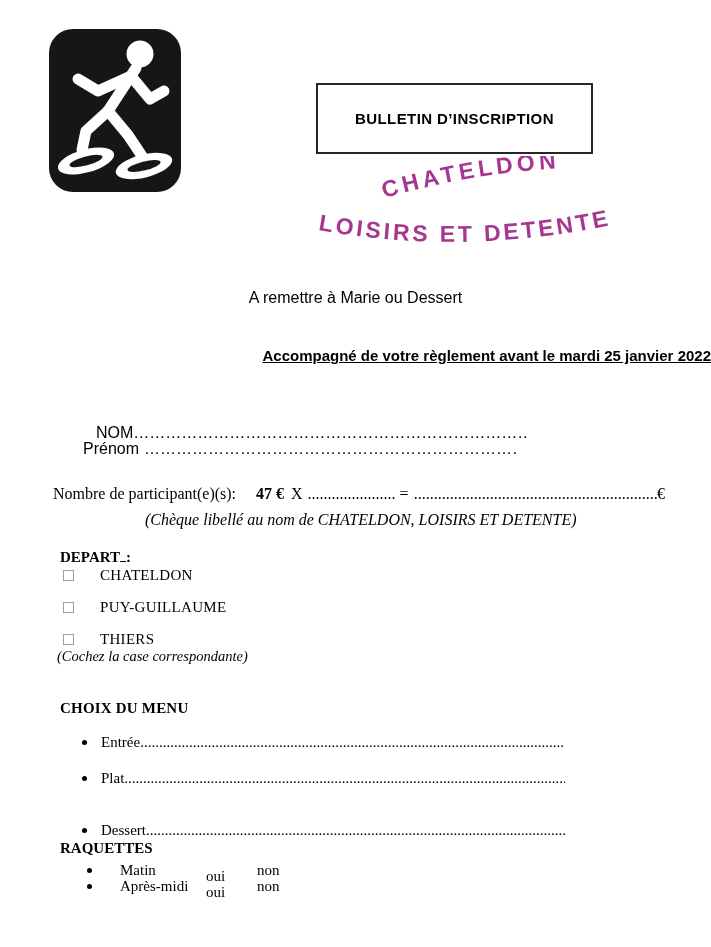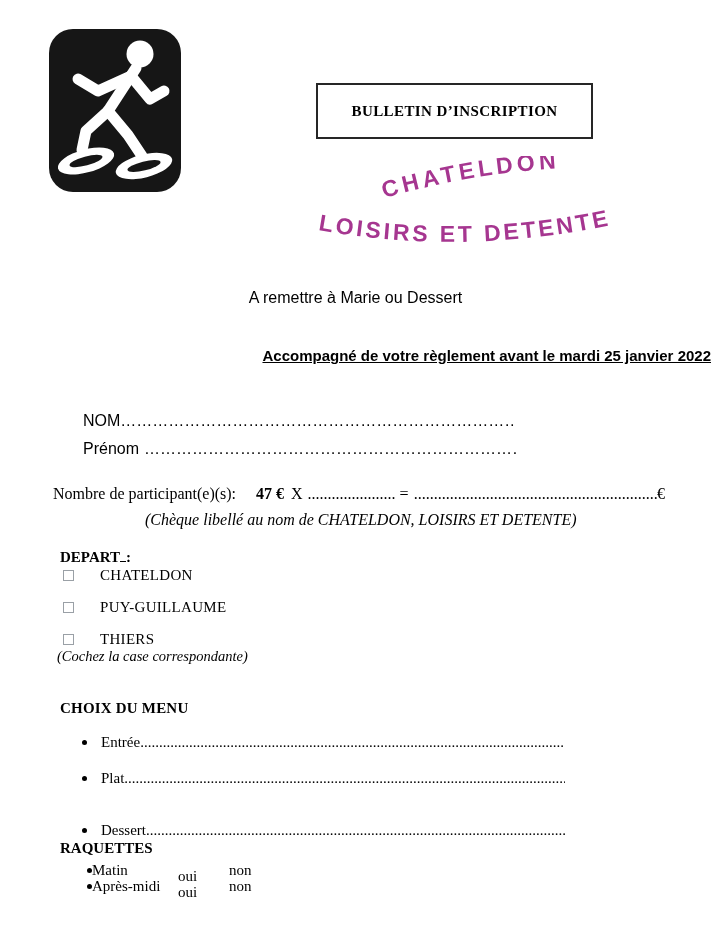--- a/index.html
+++ b/index.html
@@ -8,39 +8,39 @@
     color:#000; font-family:"Liberation Sans", sans-serif; overflow:hidden;
   }
   .abs { position:absolute; }
   .serif { font-family:"Liberation Serif", serif; }
 
   
   .pictogram { left:48px; top:28px; width:134px; height:165px; }
 
   
   .bulletin-box {
-    left:316px; top:83px; width:277px; height:56px;
+    left:316px; top:83px; width:277px; height:71px;
     border:2px solid #262626; box-sizing:border-box;
-    display:flex; align-items:center; justify-content:center;font-family:Liberation Serif, serif;
+    display:flex; align-items:center; justify-content:center;
   }
   .bulletin-box span { font-weight:700; font-size:15px; letter-spacing:.4px; }
 
   
   .wordart { left:314px; top:156px; width:344px; height:97px; }
   .wordart text { font-family:"Liberation Sans", sans-serif; font-weight:700; }
   .wa1 { font-size:23px; letter-spacing:4px; }
   .wa2 { font-size:23px; letter-spacing:3px; }
 
   .remit-line { top:289px; left:0; right:0; text-align:center; font-size:16px; }
   .deadline-line { top:347px; left:0; right:0; text-align:right; font-size:15px; font-weight:700; text-decoration:underline; }
 
   
   .id-row { left:83px; display:flex; font-size:16px; white-space:nowrap; overflow:hidden; }
   .id-row .dots { flex:1; overflow:hidden; white-space:nowrap; }
-  .row-nom { top:412px; width:431px; }
+  .row-nom { top:424px; width:431px;margin-left:13px; }
   .row-prenom { top:440px; width:435px; }
   .row-prenom .lbl { padding-right:5px; }
 
   
   .participants { left:53px; top:485px; width:612px; font-size:16px; display:flex; align-items:baseline; white-space:nowrap; }
   .participants .price { font-weight:700; margin-left:20px; }
   .participants .mult { margin-left:7px; }
   .participants .d1 { width:88px; overflow:hidden; margin-left:5px; }
   .participants .eq { margin-left:4px; }
   .participants .d2 { flex:1; overflow:hidden; margin-left:5px; }
@@ -60,21 +60,21 @@
   .menu-row { left:82px; width:483px; display:flex; align-items:flex-start; font-size:15px; overflow:hidden; }
   .menu-1 { top:734px; } .menu-2 { top:770px; } .menu-3 { top:812px;margin-top:10px; }
   .bullet { width:5px; height:5px; border-radius:50%; background:#000; align-self:center; flex:none; }
   .menu-row .m-label { margin-left:14px; }
   .menu-row .m-dots { flex:1; overflow:hidden; white-space:nowrap; }
 
   
   .raq-title { left:60px; top:840px; font-size:15px; font-weight:700;text-align:center; }
   .raq-row { left:87px; display:flex; align-items:center; font-size:15px; }
   .raq-1 { top:856px; } .raq-2 { top:872px; }
-  .raq-row .r-label { margin-left:0; width:86px; }
+  .raq-row .r-label { margin-left:28px; width:86px; }
   .raq-row .r-oui { width:51px;margin-top:12px; }
 </style>
 </head>
 <body>
 
 <div class="page">
 
   <svg class="abs pictogram" viewBox="0 0 134 165" aria-hidden="true">
     <rect x="1" y="1" width="132" height="163" rx="24" fill="#161616"></rect>
     <circle cx="92" cy="26" r="13.5" fill="#fff"></circle>

